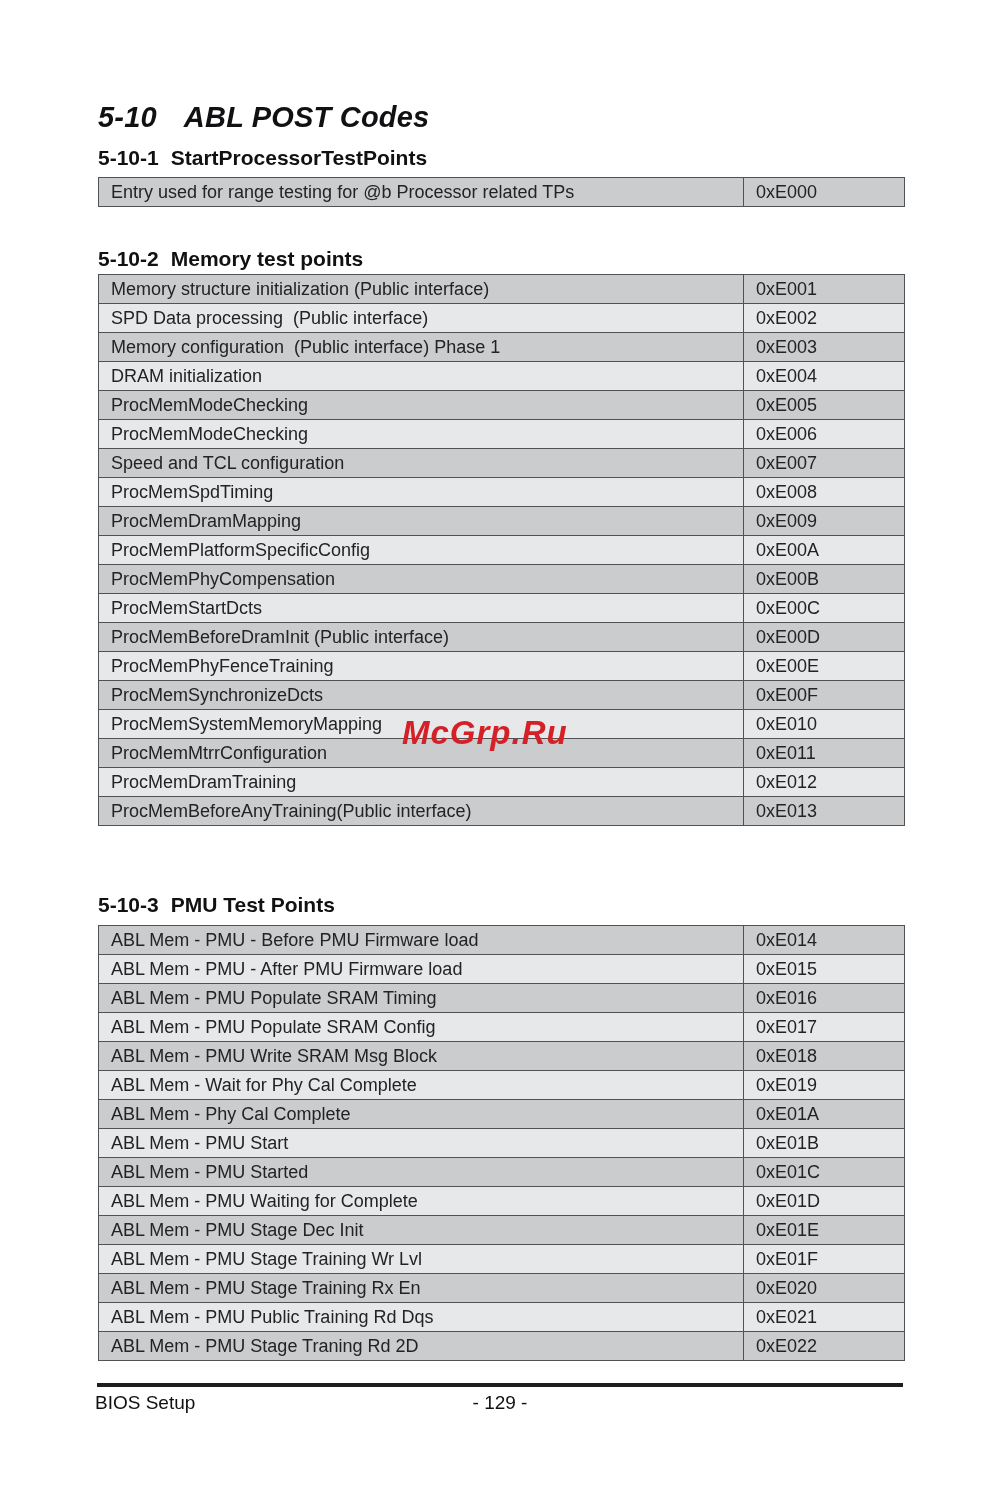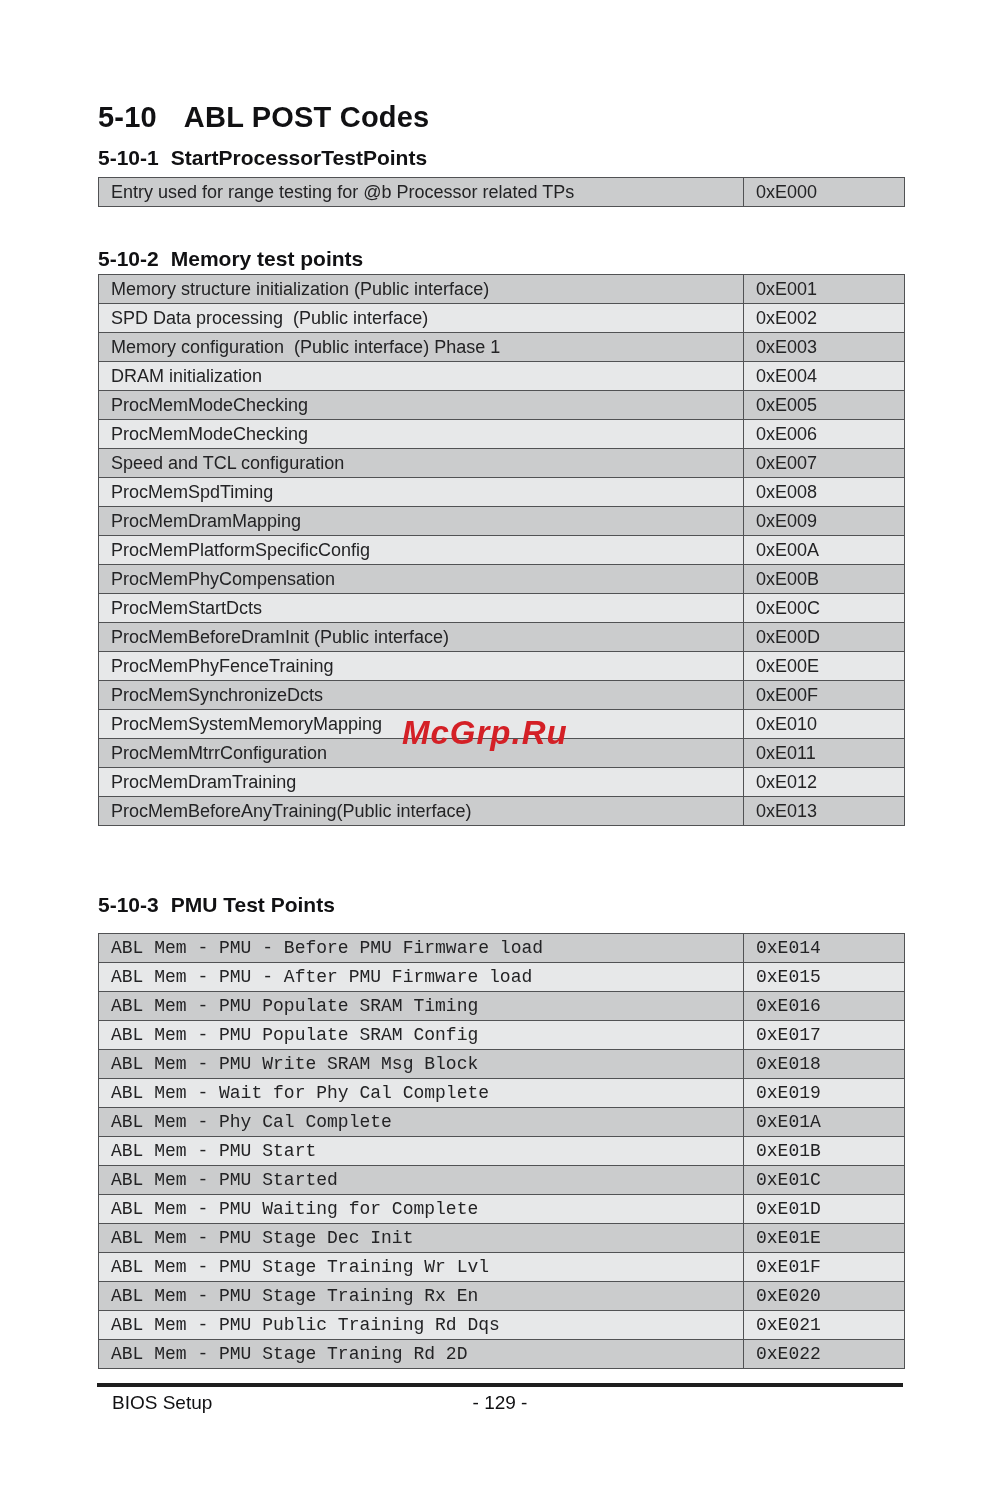--- a/index.html
+++ b/index.html
@@ -19,30 +19,30 @@
     width:1000px;height:1486px;
     background:var(--paper);
     font-family:"Liberation Sans",sans-serif;
     color:var(--text);
     overflow:hidden;
   }
   .doc-title{
     position:absolute;top:101px;left:98px;
     display:flex;align-items:baseline;gap:27px;
     font-size:29px;font-weight:bold;color:var(--heading);
-    letter-spacing:.2px;white-space:pre;
+    letter-spacing:.2px;white-space:pre;font-style:italic;
   }
   .section{position:absolute;left:98px;width:806px;}
   .sec-0{top:145px;} .sec-1{top:246px;} .sec-2{top:892px;}
   .sec-heading{
     display:flex;align-items:center;gap:12px;
     font-size:21px;font-weight:bold;color:var(--heading);
     line-height:25px;white-space:pre;
   }
-  .sec-0 .tbl{margin-top:7px;} .sec-1 .tbl{margin-top:3px;} .sec-2 .tbl{margin-top:16px;font-family:Liberation Mono, monospace;}
+  .sec-0 .tbl{margin-top:7px;} .sec-1 .tbl{margin-top:3px;} .sec-2 .tbl{margin-top:8px;}
   table.tbl{
     border-collapse:collapse;table-layout:fixed;
     width:806px;
   }
   col.c-desc{width:645px;}
   col.c-code{width:161px;}
   .tbl td{
     border:1.5px solid var(--border);
     height:29px;
     font-size:18px;
@@ -63,21 +63,21 @@
   .footer-rule{
     position:absolute;top:1383px;left:97px;width:806px;
     height:2px;
     border-top:2px solid var(--rule);
     border-bottom:2px solid var(--rule);
   }
   .footer{
     position:absolute;top:1392px;left:0;width:1000px;height:24px;
     font-size:19px;color:var(--heading);
   }
-  .footer-left{position:absolute;left:112px;top:0;}
+  .footer-left{position:absolute;left:95px;top:0;}
   .footer-page{position:absolute;left:0;top:0;width:100%;text-align:center;}
 </style>
 </head>
 <body>
 
 <div class="page">
 
   <h1 class="doc-title">
     <span>5-10</span>
     <span>ABL POST Codes</span>

